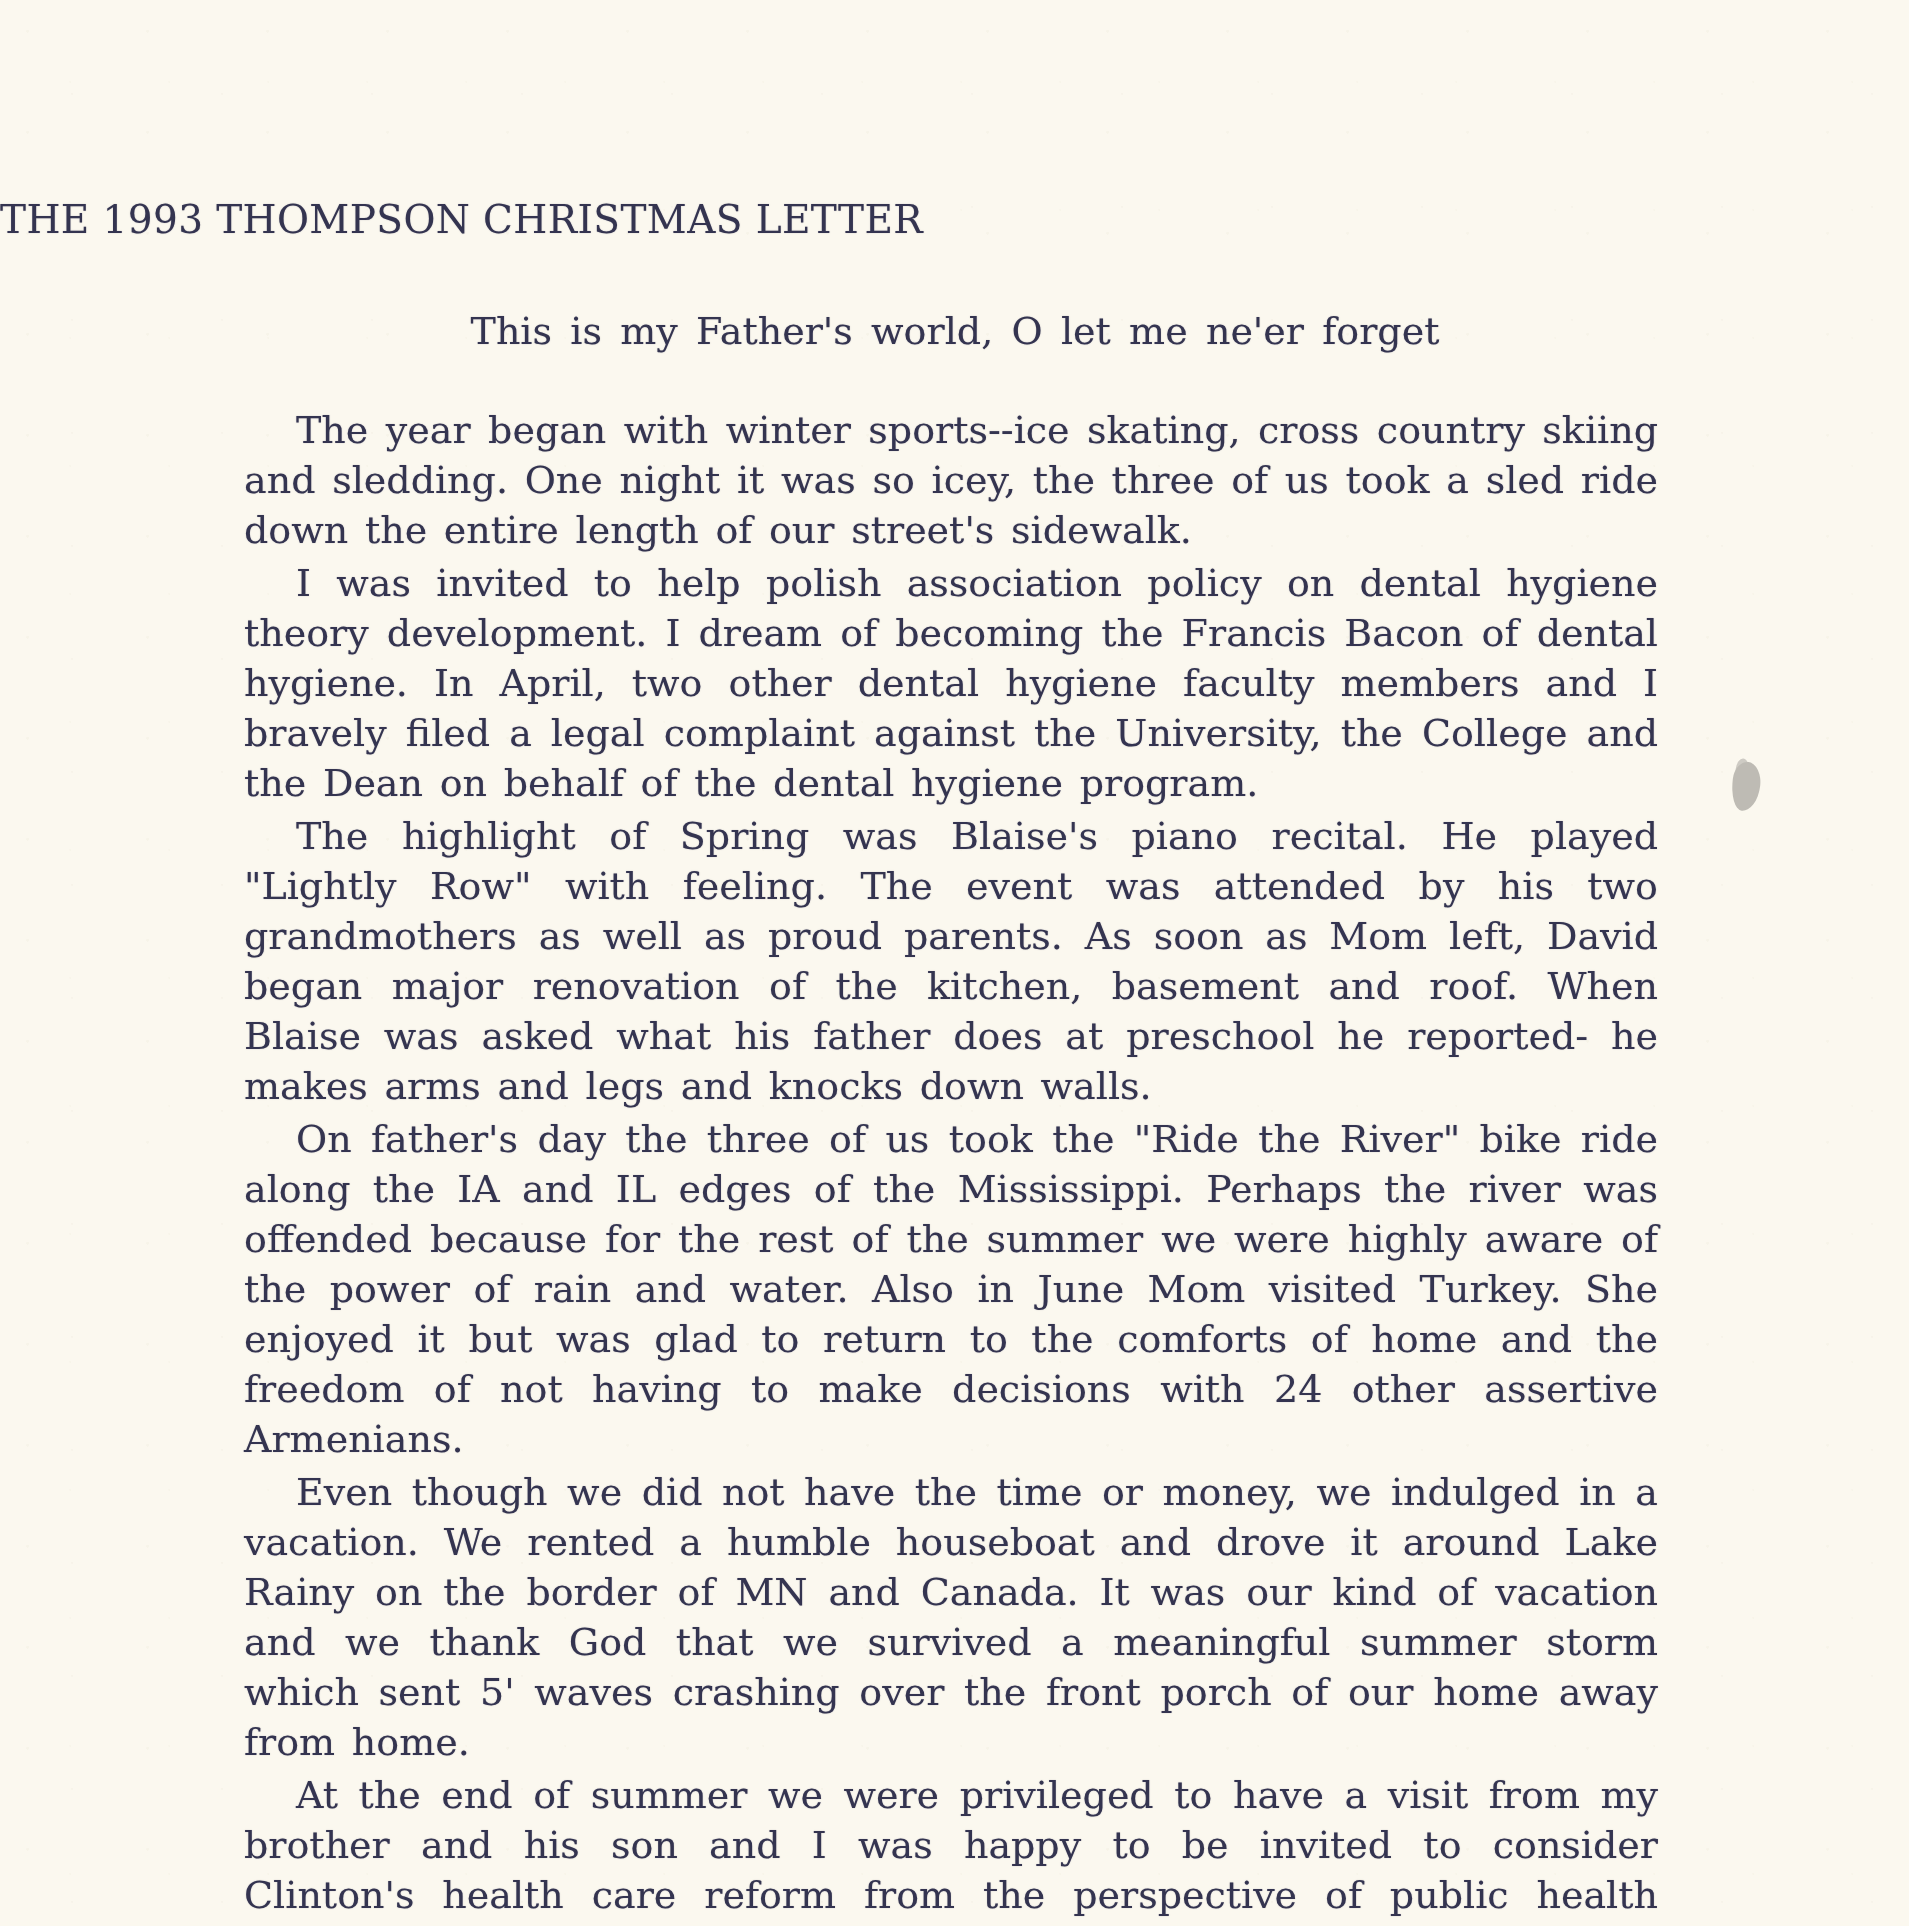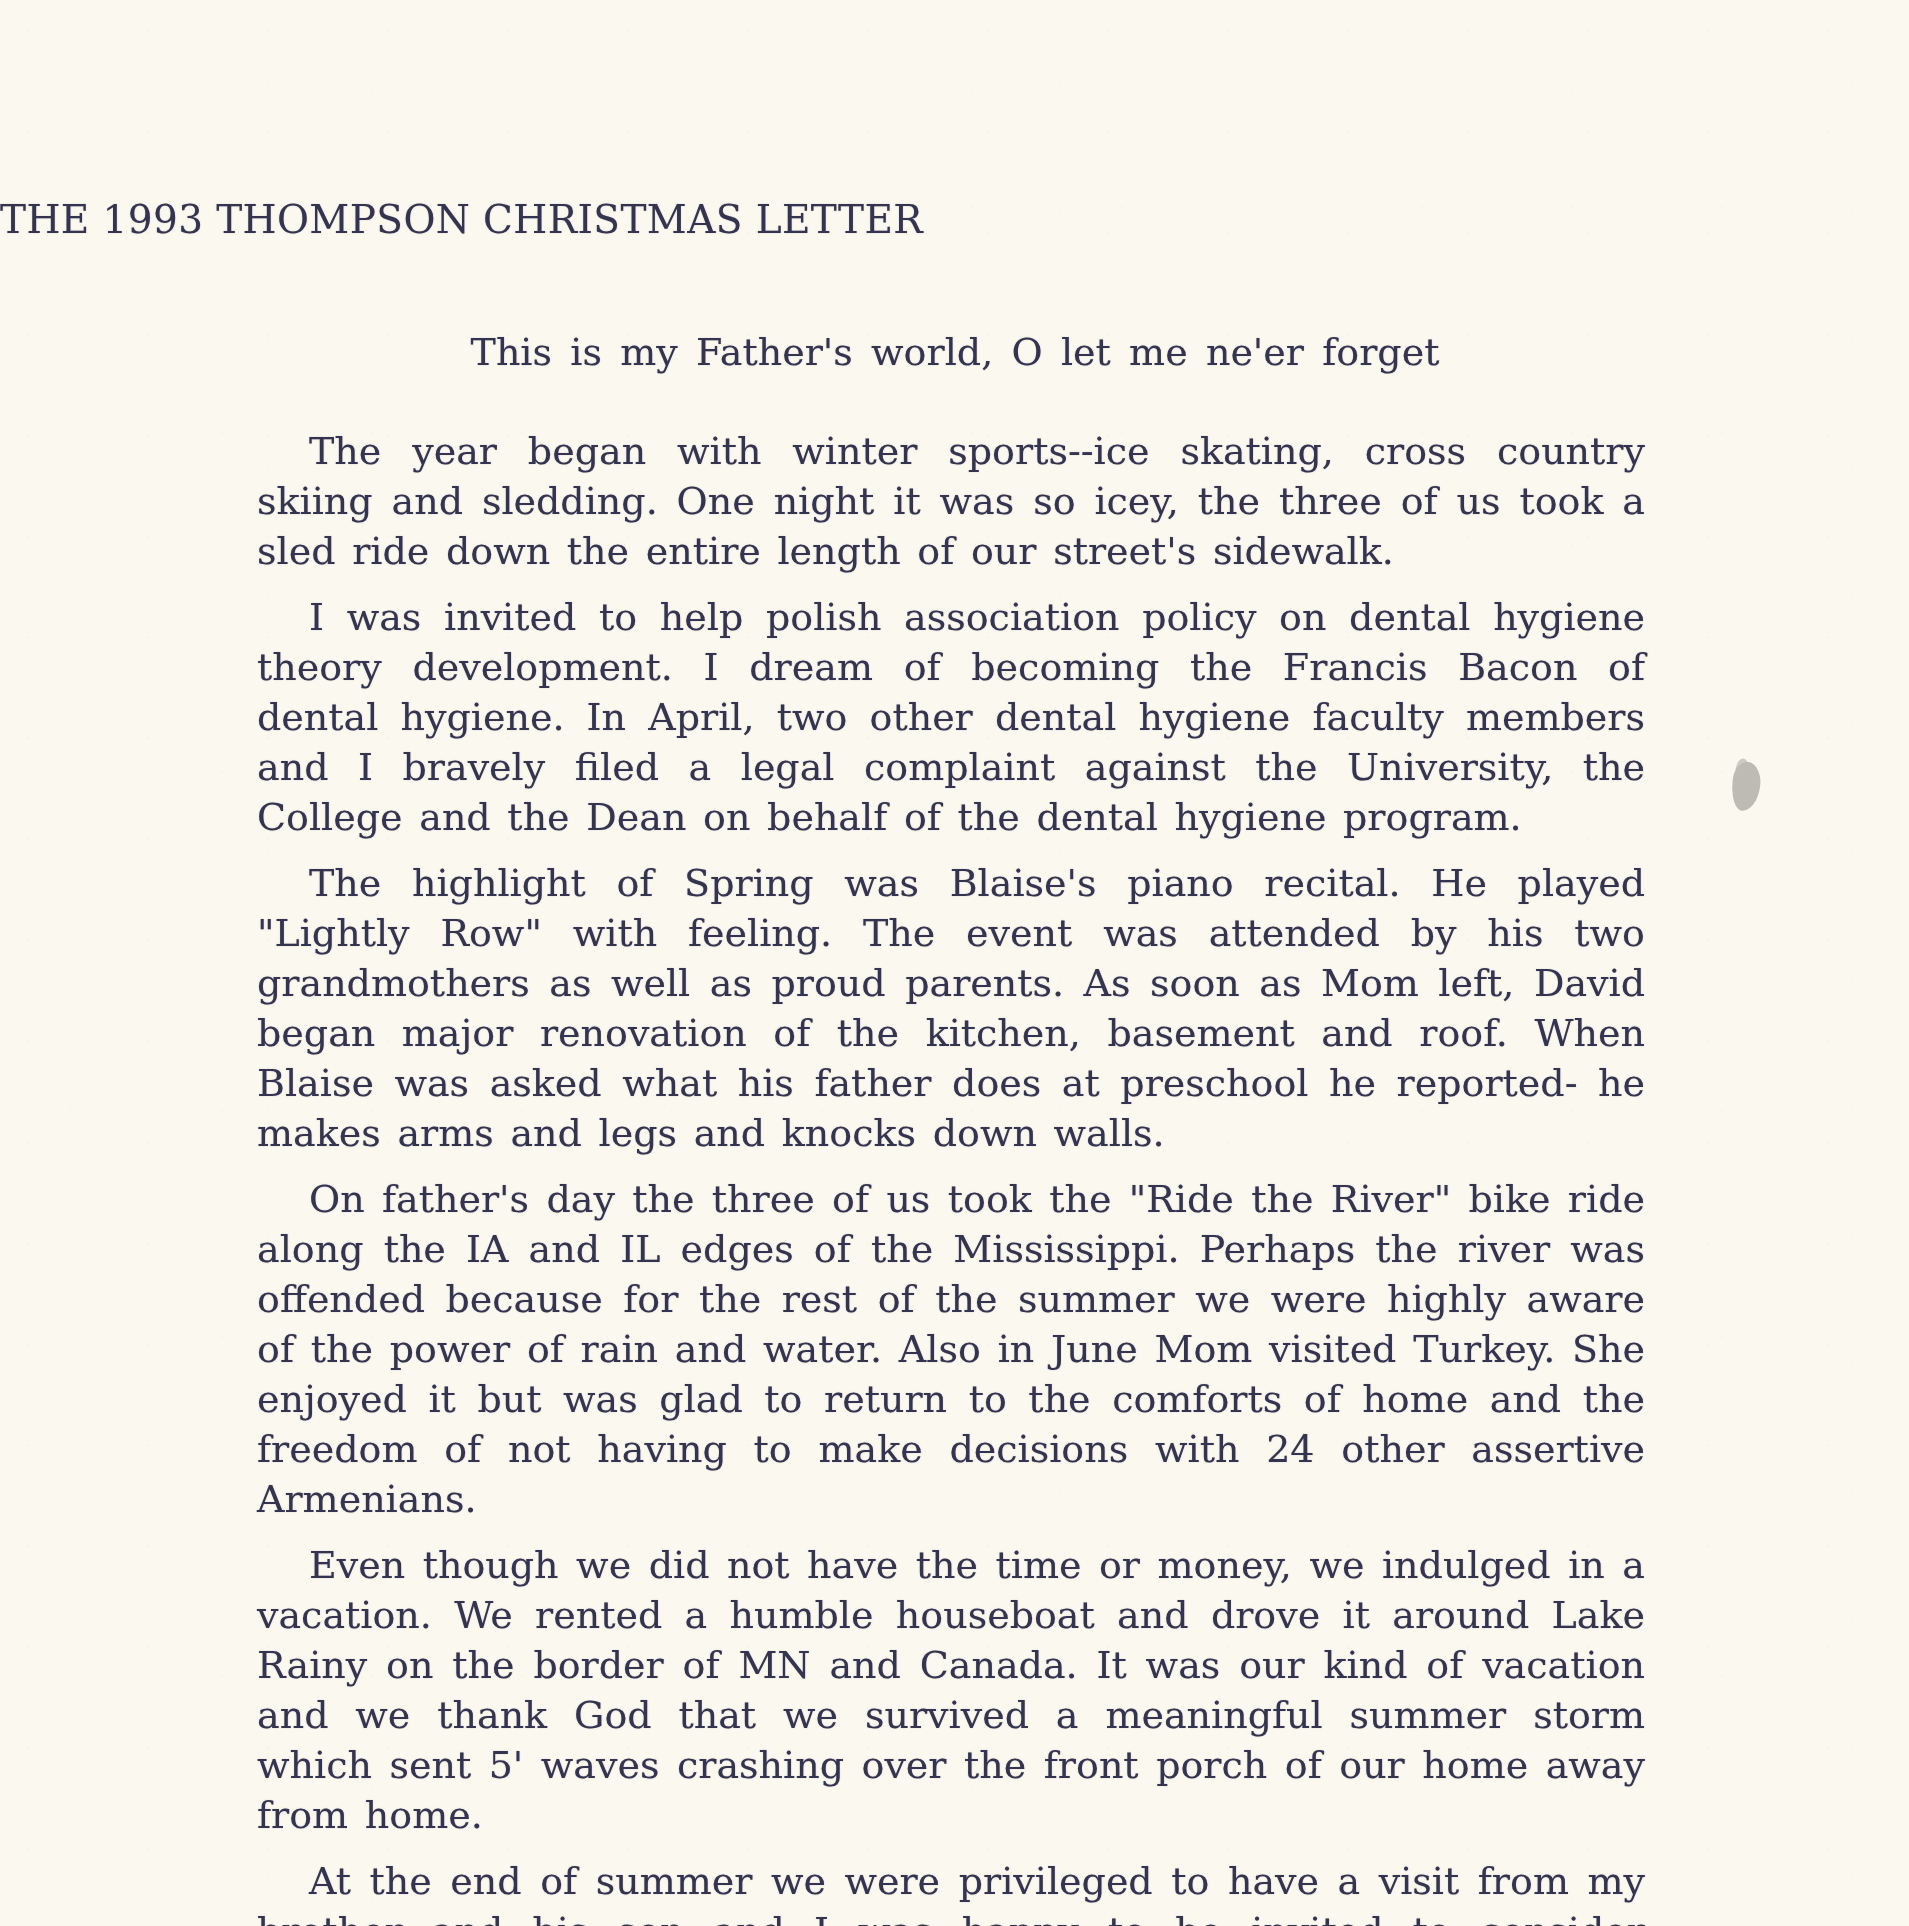--- a/index.html
+++ b/index.html
@@ -27,37 +27,37 @@
     padding: 0;
     width: 100%;
     text-align: left;
     font-size: 39px;
     font-weight: normal;
     line-height: 50px;
     letter-spacing: 0.4px;
     white-space: nowrap;
   }
   .epigraph {
-    margin-top: 82px;
+    margin-top: 61px;
     width: 100%;
     text-align: center;
     font-size: 38px;
     line-height: 50px;
     word-spacing: 6.2px;
   }
   .letter-body {
     margin: 49px 0 0 241px;
     width: 1420px;
     font-size: 38px;
     line-height: 50px;
     text-align: justify;
     word-spacing: 4.6px;
   }
   .letter-body p {
-    margin: 16px;
+    margin: 3px;
     padding: 0;
     text-indent: 52px;
   }
   .smudge {
     position: absolute;
     left: 1732px;
     top: 762px;
     width: 28px;
     height: 49px;
     background: #8d8b85;

